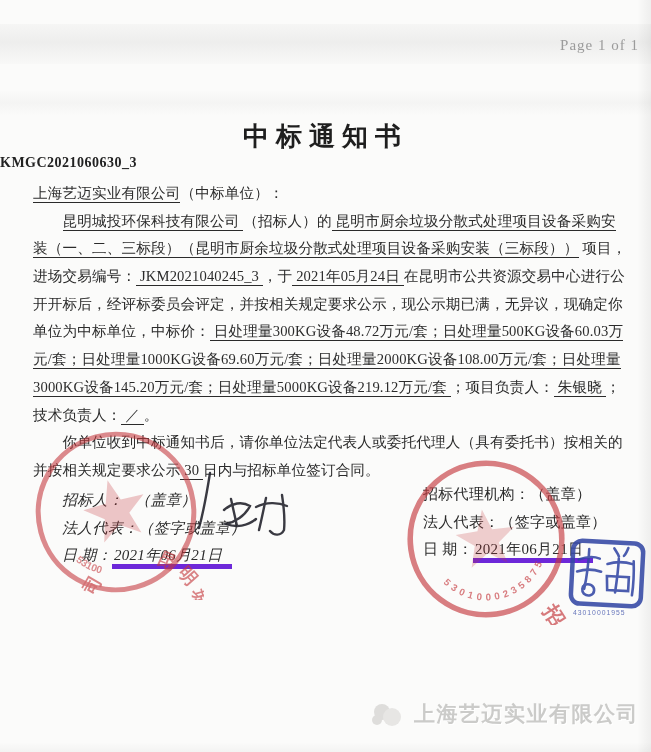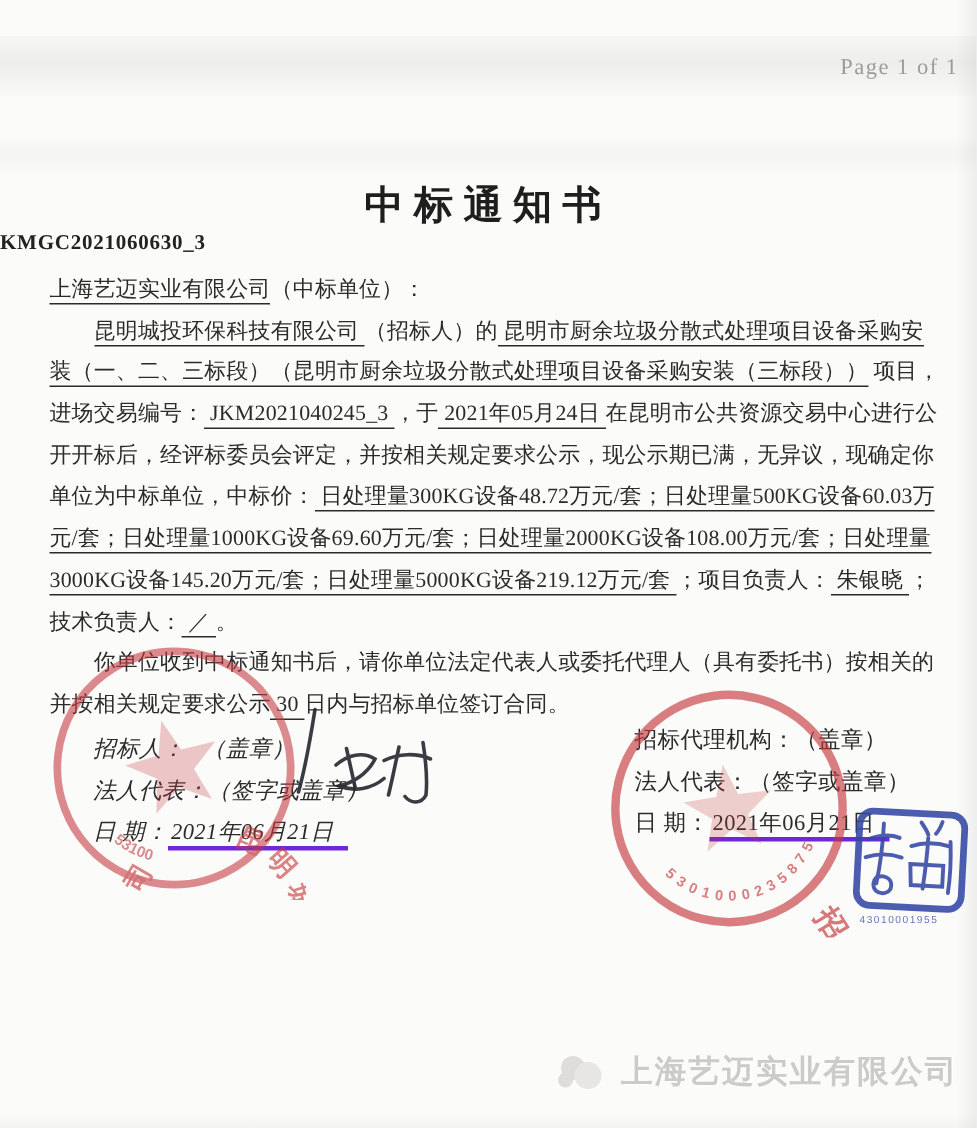--- a/index.html
+++ b/index.html
@@ -31,21 +31,21 @@
 
   .body-lines{position:absolute;top:180px;left:33px;width:600px;}
   .bline{height:27.7px;line-height:27.7px;font-size:14.6px;letter-spacing:0.15px;white-space:nowrap;}
   .bline .u{border-bottom:1px solid #2b2b2b;padding-bottom:1px;}
 
   .sig-col{position:absolute;font-size:15px;letter-spacing:0.3px;}
   .sig-left{top:487px;left:62px;font-style:italic;}
   .sig-right{top:481px;left:406px;margin-left:17px;}
   .sig-row{height:27.5px;line-height:27.5px;white-space:nowrap;}
   .seal-note{margin-left:12px;}
-  .u-date{border-bottom:3px solid #6d28d9;padding:0 10px 1px 2px;}
+  .u-date{border-bottom:5px solid #6d28d9;padding:0 10px 1px 2px;}
 
   .stamp{position:absolute;pointer-events:none;}
   .stamp-bidder{left:28px;top:424px;}
   .stamp-agency{left:400px;top:453px;}
   .stamp-personal{left:561px;top:534px;}
   .hand-sign{position:absolute;left:190px;top:468px;pointer-events:none;}
 
   .watermark{
     position:absolute;right:12px;bottom:24px;
     display:flex;align-items:center;gap:8px;

